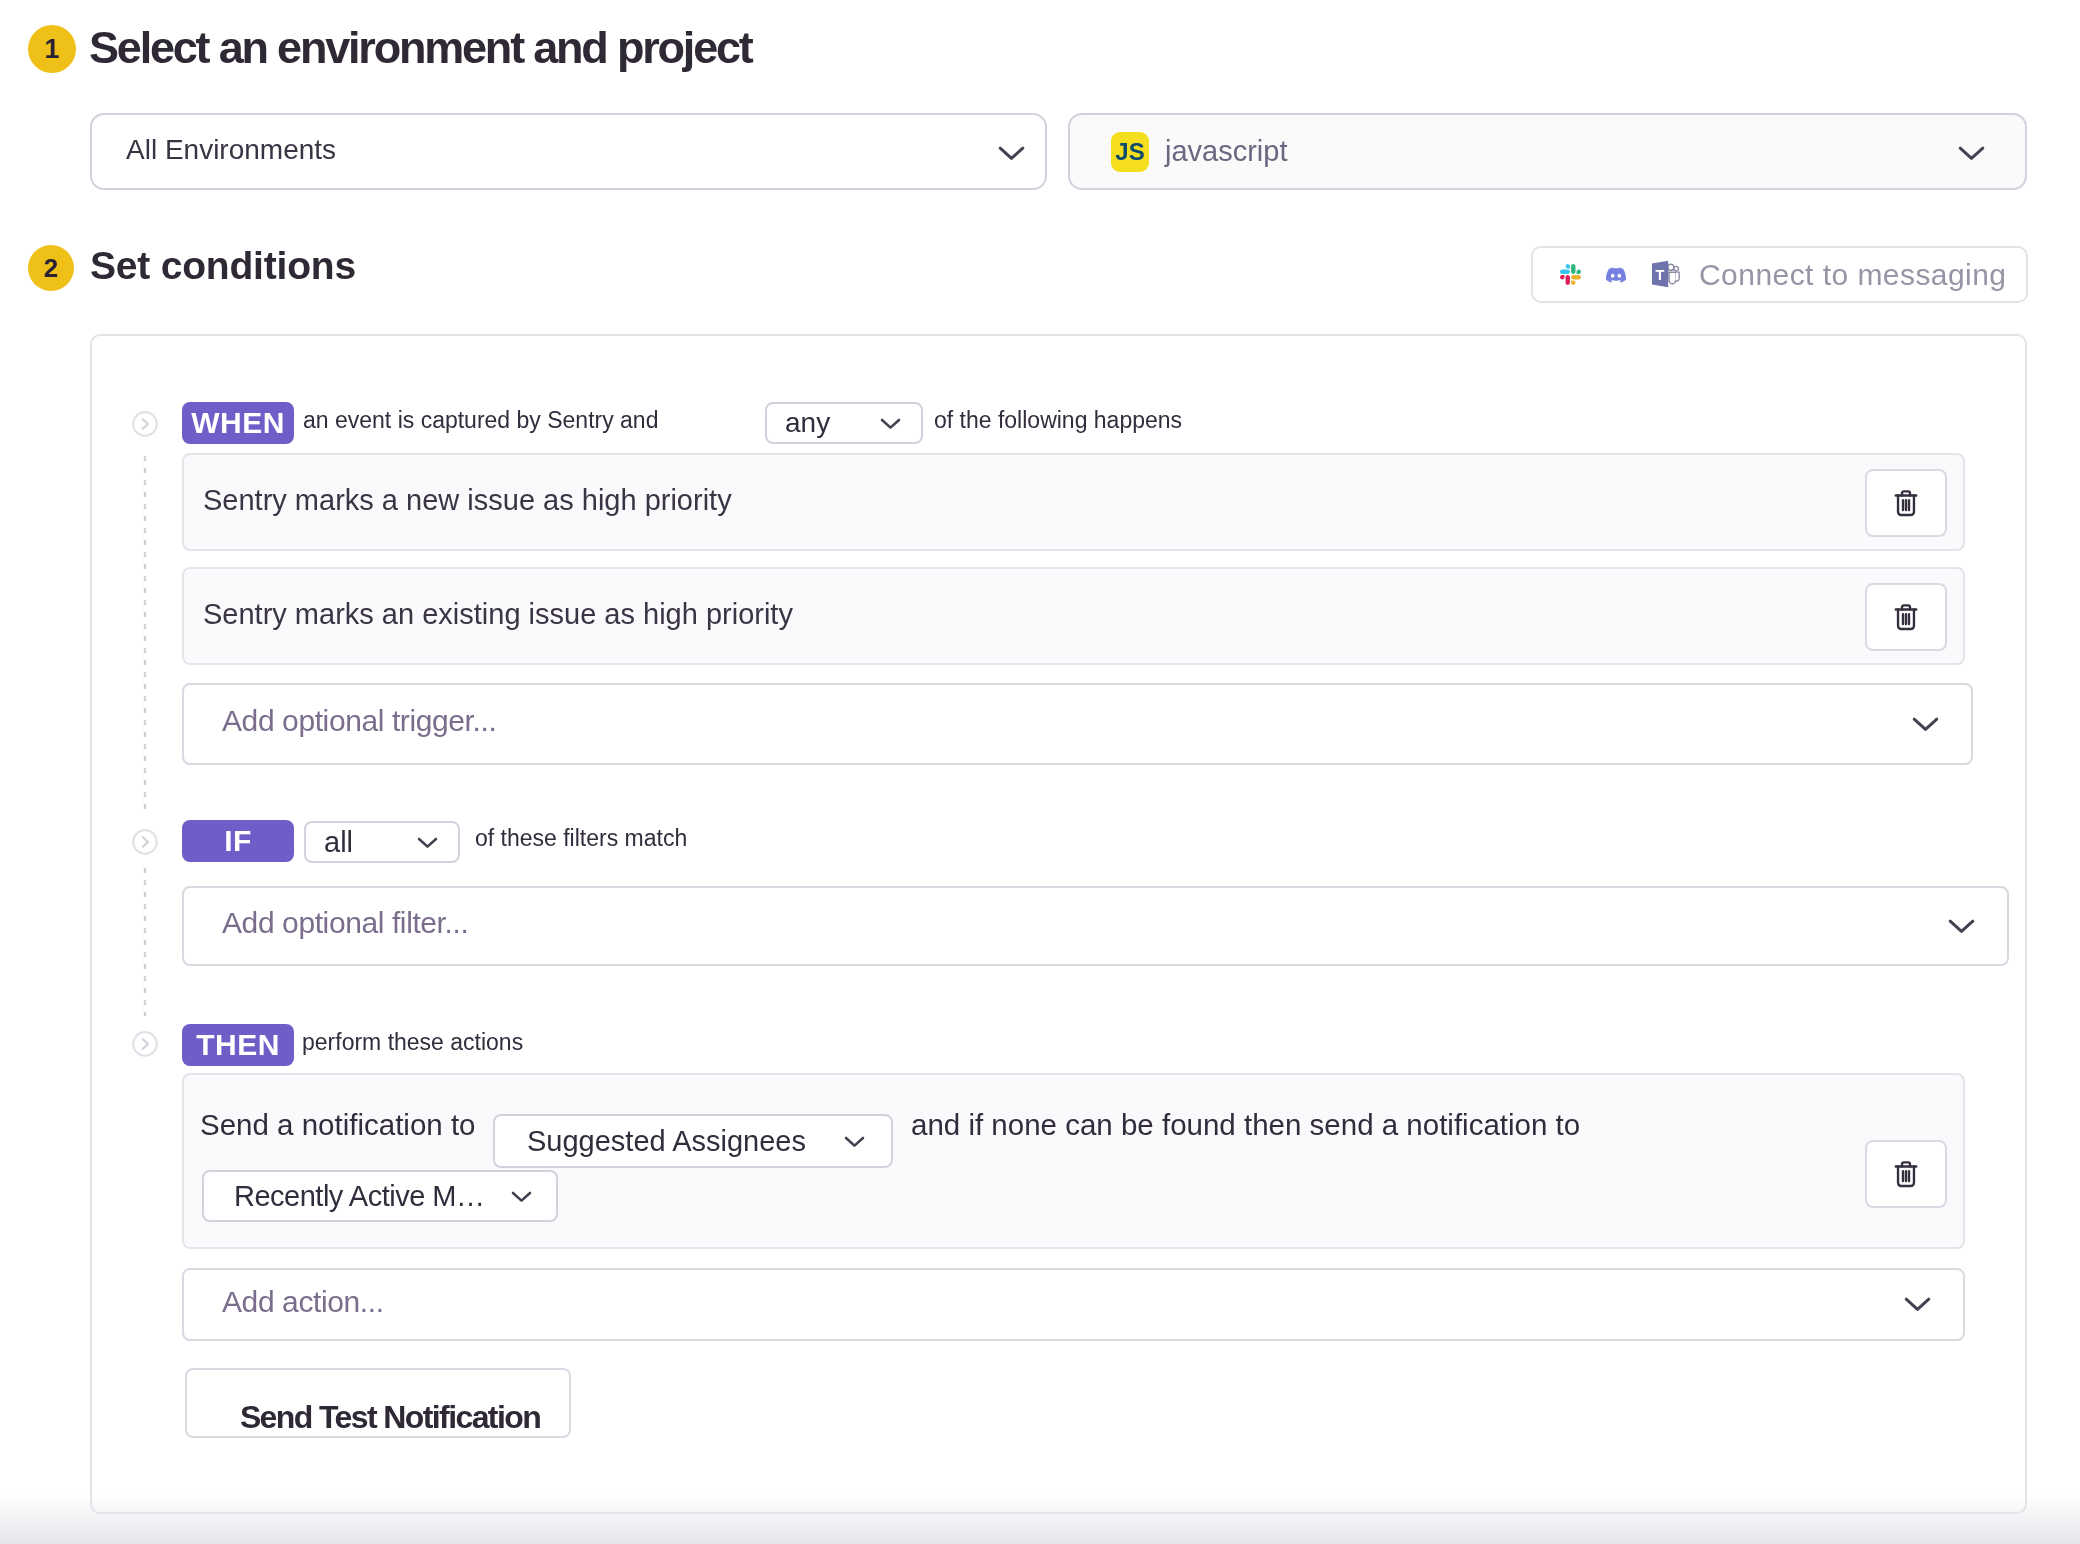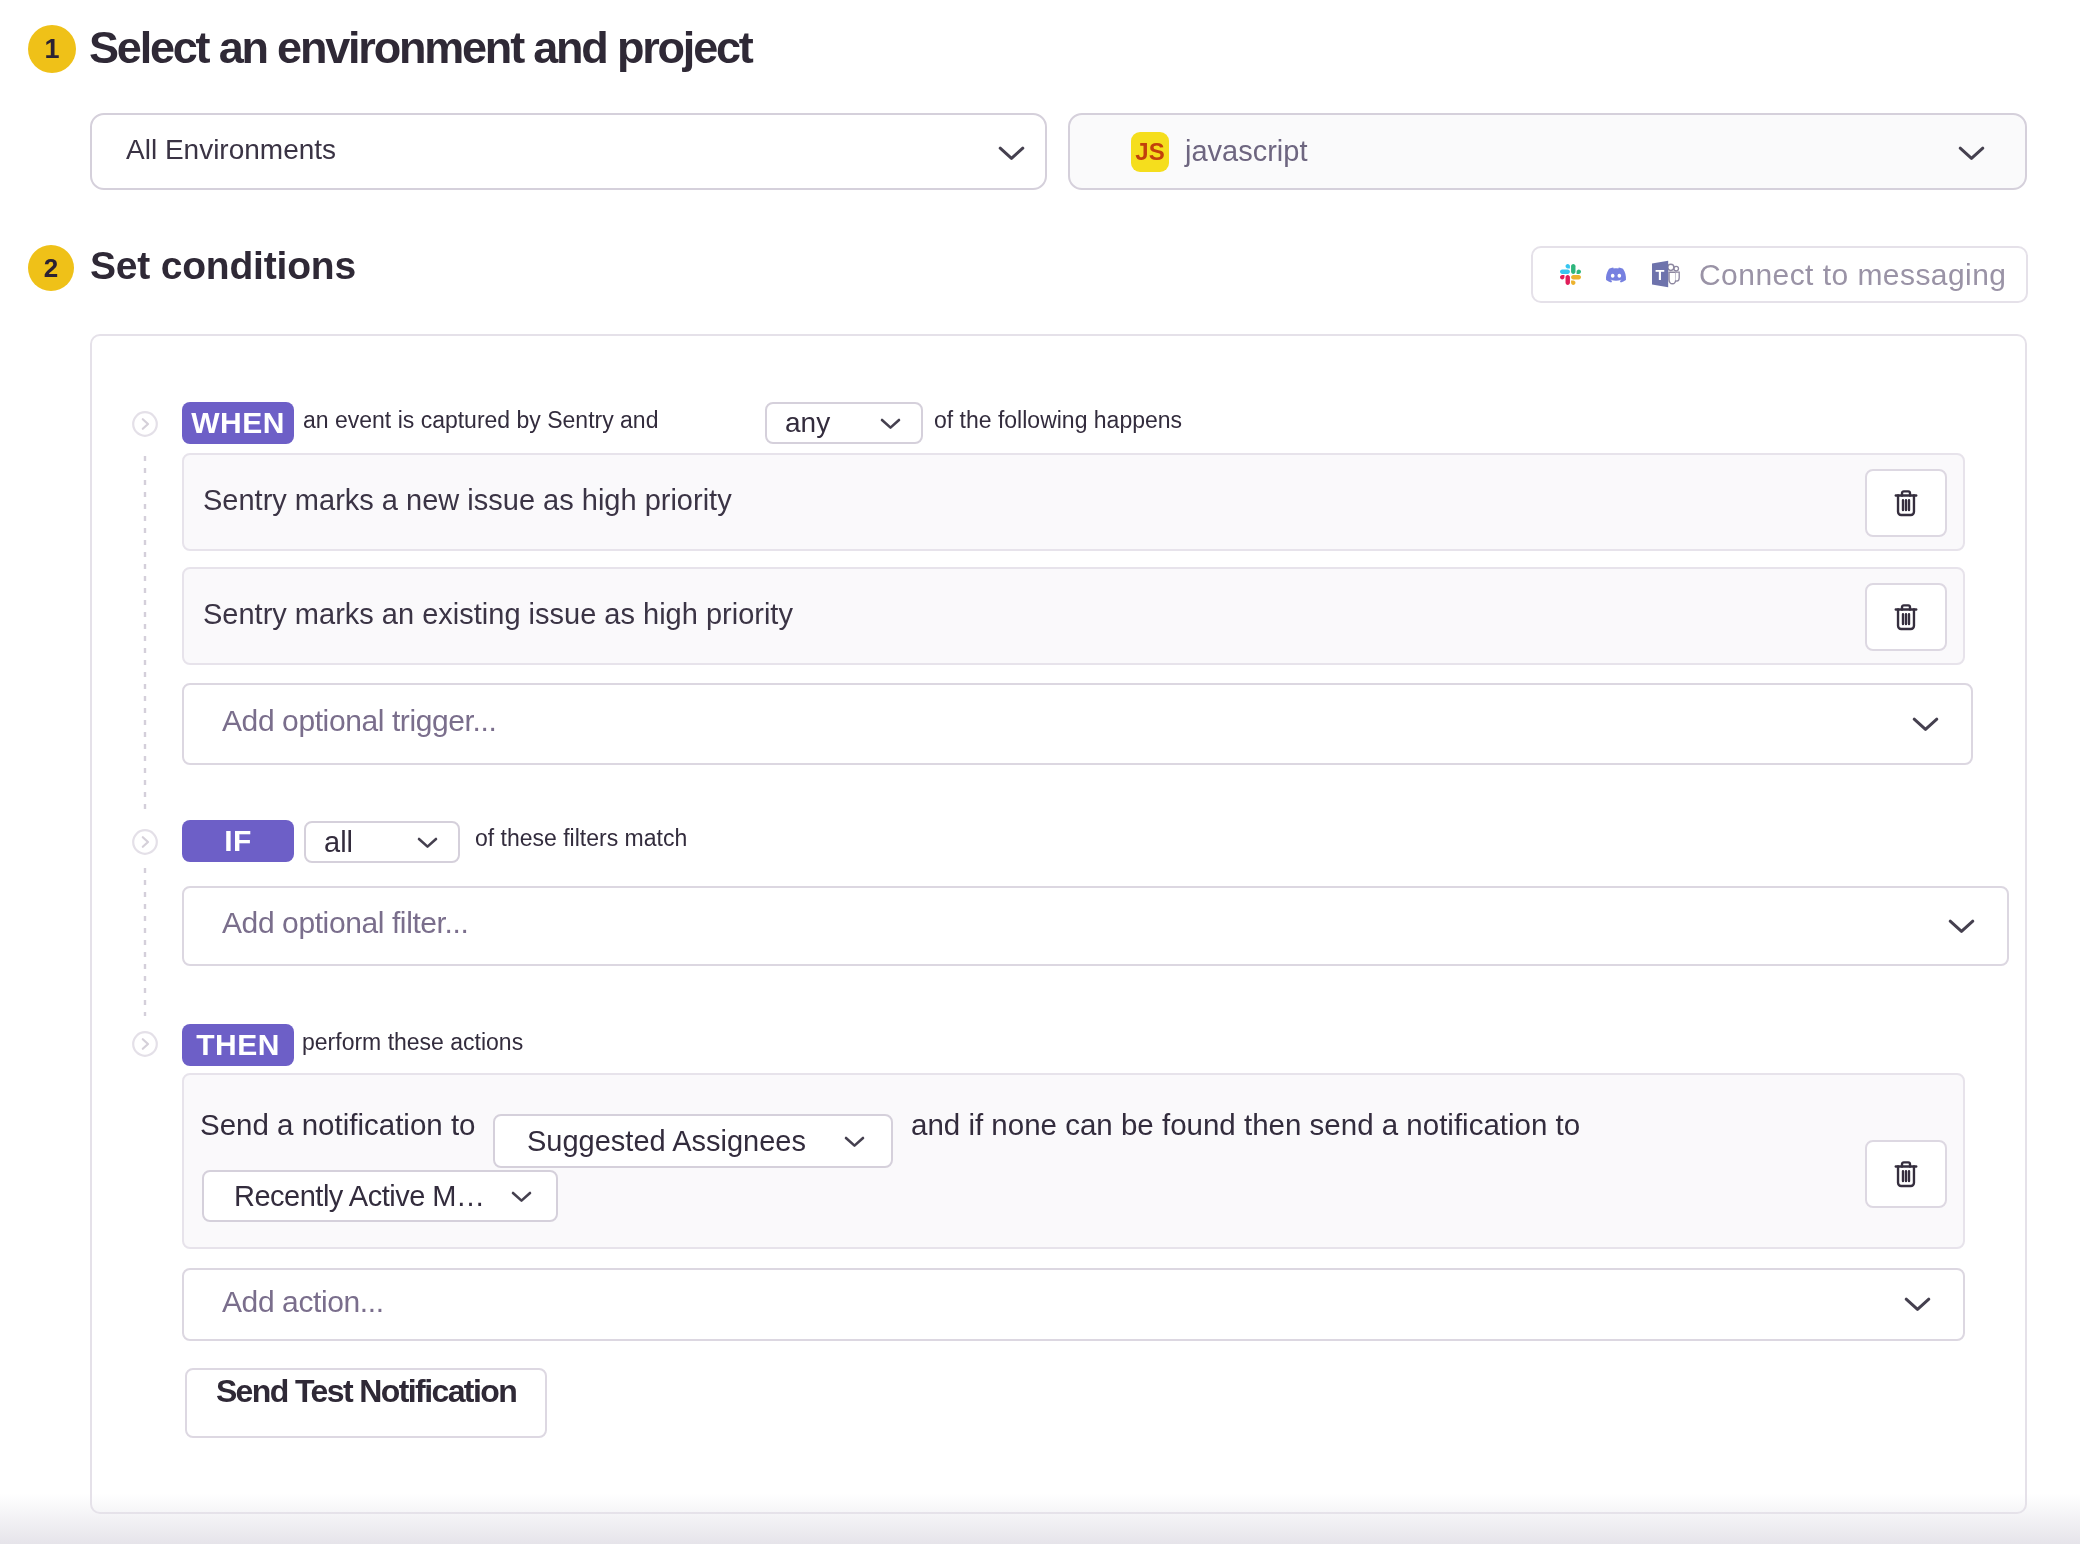--- a/index.html
+++ b/index.html
@@ -33,21 +33,21 @@
   <div class="abs h1" style="left:89px; top:22px;">Select an environment and project</div>
 
   <div class="abs dd" style="left:90px; top:113px; width:953px; height:73px;">
     <span class="ddtext" style="margin-left:34px; margin-top:-4px;">All Environments</span>
     <svg class="chev" style="right:20px; top:31px;" width="27" height="15" viewBox="0 0 27 15">
         <path d="M2.2 2.2 L13.5 12.4 L24.8 2.2" fill="none" stroke="#45404F" stroke-width="3" stroke-linecap="round" stroke-linejoin="round"></path>
       </svg>
   </div>
 
   <div class="abs dd" style="left:1068px; top:113px; width:955px; height:73px; background:#FAFAFB; position:absolute;">
-    <div style="margin-left:61px; width:38px; height:40px; border-radius:9px; background:#F5DE1D; display:flex; align-items:center; justify-content:center; font-weight:bold; font-size:24px; color:#c2410c;">JS</div>
+    <div style="margin-left:41px; width:38px; height:40px; border-radius:9px; background:#F5DE1D; display:flex; align-items:center; justify-content:center; font-weight:bold; font-size:24px; color:#0c4a6e;">JS</div>
     <span class="ddtext" style="margin-left:16px; color:#6E6680; font-size:29px;">javascript</span>
     <svg class="chev" style="right:40px; top:31px;" width="27" height="15" viewBox="0 0 27 15">
         <path d="M2.2 2.2 L13.5 12.4 L24.8 2.2" fill="none" stroke="#45404F" stroke-width="3" stroke-linecap="round" stroke-linejoin="round"></path>
       </svg>
   </div>
 
   <div class="abs numcircle" style="left:28px; top:245px; width:46px; height:46px; font-size:26px;">2</div>
   <div class="abs h2" style="left:90px; top:243px;">Set conditions</div>
 
   <div class="abs" style="left:1531px; top:246px; width:493px; height:53px; border:2px solid #E5E1E9; border-radius:10px; background:#fff; display:flex; align-items:center;">
@@ -179,21 +179,21 @@
       </div>
     </div>
 
     <div class="abs placebox" style="left:90px; top:932px; width:1779px; height:69px;">
       <span class="placetext" style="position:absolute; left:38px; top:0; line-height:63px;">Add action...</span>
       <svg class="chev" style="right:32px; top:27px;" width="27" height="15" viewBox="0 0 27 15">
           <path d="M2.2 2.2 L13.5 12.4 L24.8 2.2" fill="none" stroke="#45404F" stroke-width="3" stroke-linecap="round" stroke-linejoin="round"></path>
         </svg>
     </div>
 
-    <div class="abs" style="left:93px; top:1032px; width:358px; height:66px; background:#fff; border:2px solid #DDD8E2; border-radius:8px; display:flex; align-items:flex-start; justify-content:center;">
+    <div class="abs" style="left:93px; top:1032px; width:358px; height:66px; background:#fff; border:2px solid #DDD8E2; border-radius:8px; display:flex; align-items:flex-end; justify-content:center;padding-left:24px;">
       <span style="font-size:32px; font-weight:bold; letter-spacing:-1.6px; color:#2F2936; margin-top:3px;">Send Test Notification</span>
     </div>
 
   </div>
 
   <div class="abs" style="left:0; top:1494px; width:2080px; height:50px; background:linear-gradient(to bottom, rgba(233,231,236,0), #E6E4EA); z-index:10;"></div>
 
 </div>
 
 </body></html>

